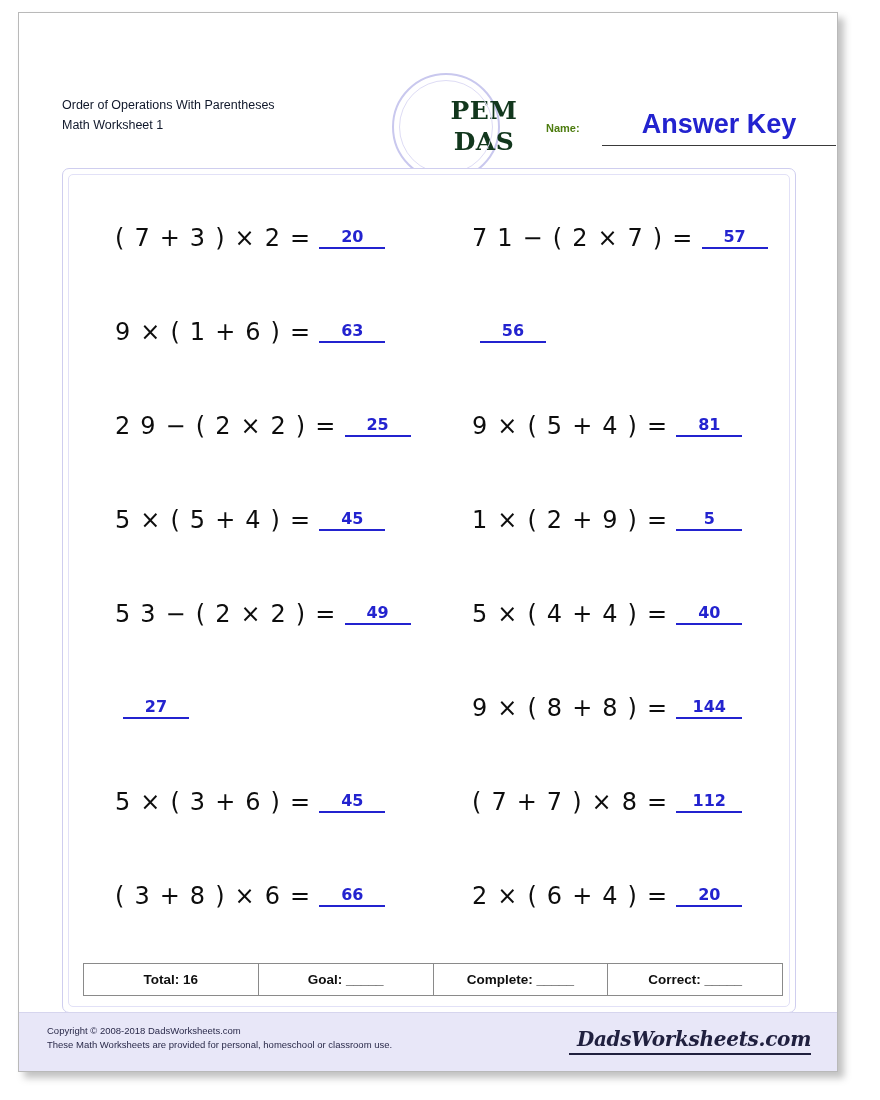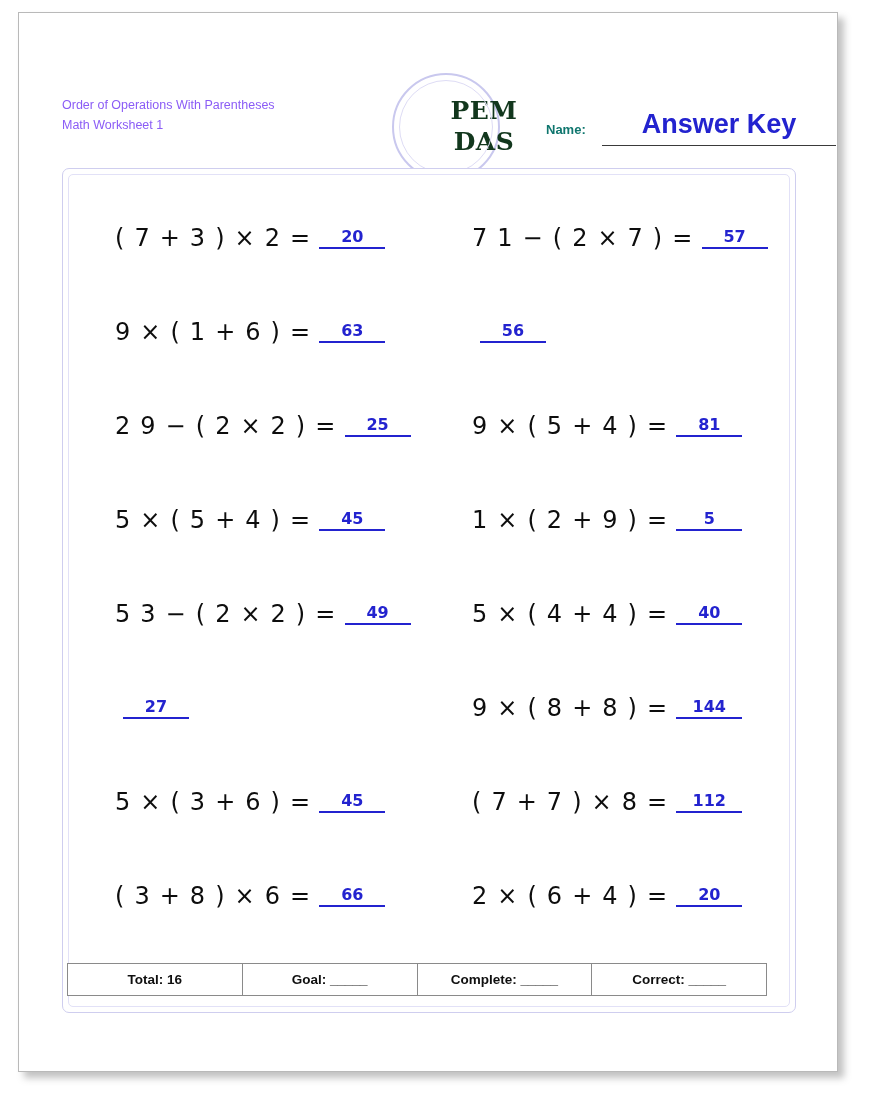--- a/index.html
+++ b/index.html
@@ -31,21 +31,21 @@
     position: absolute;
     left: 0; top: 0;
     width: 100%;
     height: 150px;
   }
   .wsinfo {
     position: absolute;
     left: 43px;
     top: 82px;
     font-size: 12.5px;
-    color: #8b5cf6;
+    color: #0f172a;
     line-height: 20px;
   }
   .wsinfo div { white-space: nowrap; }
 
   .pemdas-badge {
     position: absolute;
     left: 373px;
     top: 60px;
     width: 108px;
     height: 108px;
@@ -79,23 +79,23 @@
     position: absolute;
     left: 527px;
     top: 100px;
     width: 290px;
     height: 40px;
   }
   .name-label {
     position: absolute;
     left: 0;
     top: 9px;
-    font-size: 13px;
-    font-weight: bold;
-    color: #0f766e;
+    font-size: 11px;
+    font-weight: bold;
+    color: #4d7c0f;
   }
   .name-line {
     position: absolute;
     left: 56px;
     top: 0;
     width: 234px;
     height: 32px;
     border-bottom: 1.6px solid #3a3a3a;
   }
   .answer-key {
@@ -166,21 +166,21 @@
     font-size: 16px;
     font-weight: bold;
     color: #2323cf;
     border-bottom: 2.4px solid #2323cf;
     white-space: nowrap;
   }
 
   
   .score-table {
     position: absolute;
-    left: 48px;
+    left: 64px;
     top: 950px;
     width: 700px;
     height: 33px;
     display: flex;
     border: 1px solid #8a8a8a;
     box-sizing: border-box;
     background: #fff;
   }
   .score-cell {
     flex: 1;
@@ -339,14 +339,22 @@
     </div>
   </div>
 
   <div class="score-table">
     <div class="score-cell">Total: 16</div>
     <div class="score-cell">Goal: _____</div>
     <div class="score-cell">Complete: _____</div>
     <div class="score-cell">Correct: _____</div>
   </div>
 
+  <div class="footer">
+    <div class="copyright">
+      <div>Copyright © 2008-2018 DadsWorksheets.com</div>
+      <div>These Math Worksheets are provided for personal, homeschool or classroom use.</div>
+    </div>
+    <div class="brand">DadsWorksheets.com</div>
+    <div class="brand-underline"></div>
+  </div>
 
 </div>
 
 </body></html>

